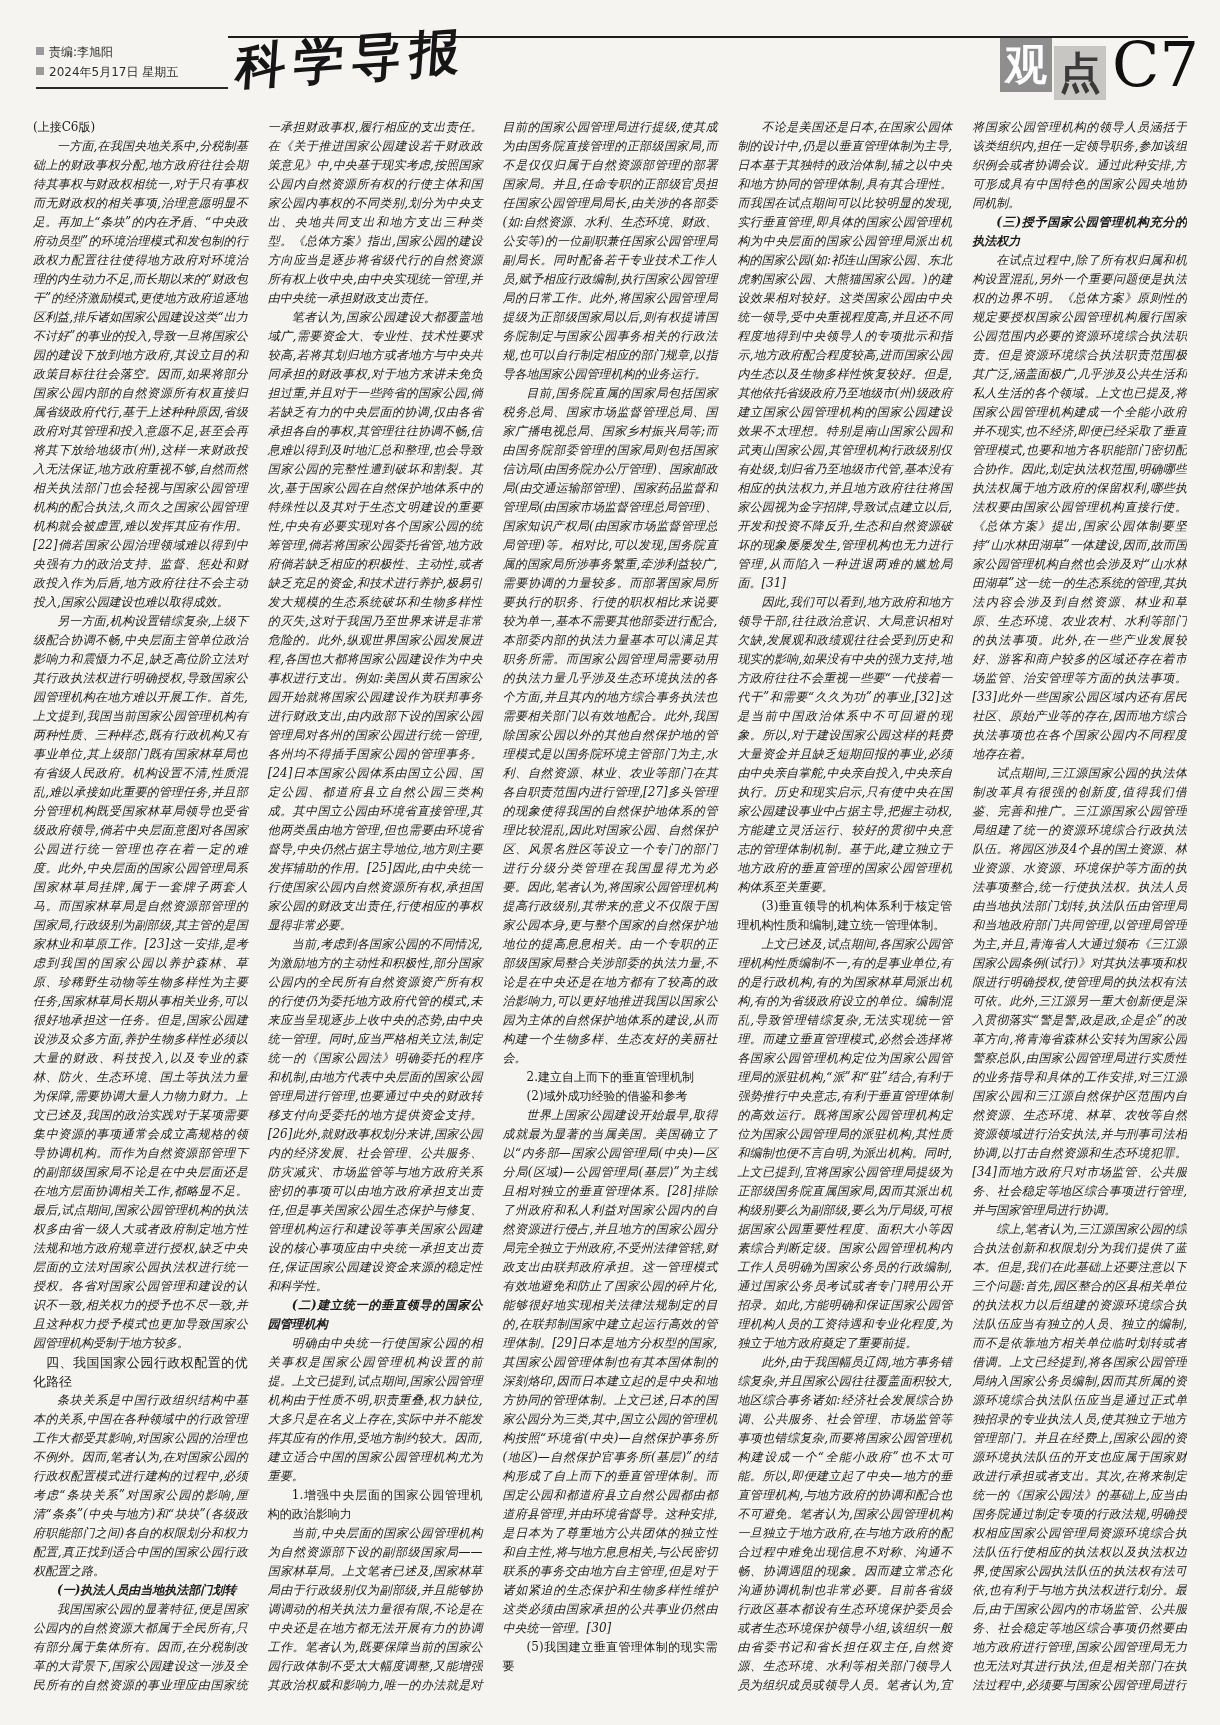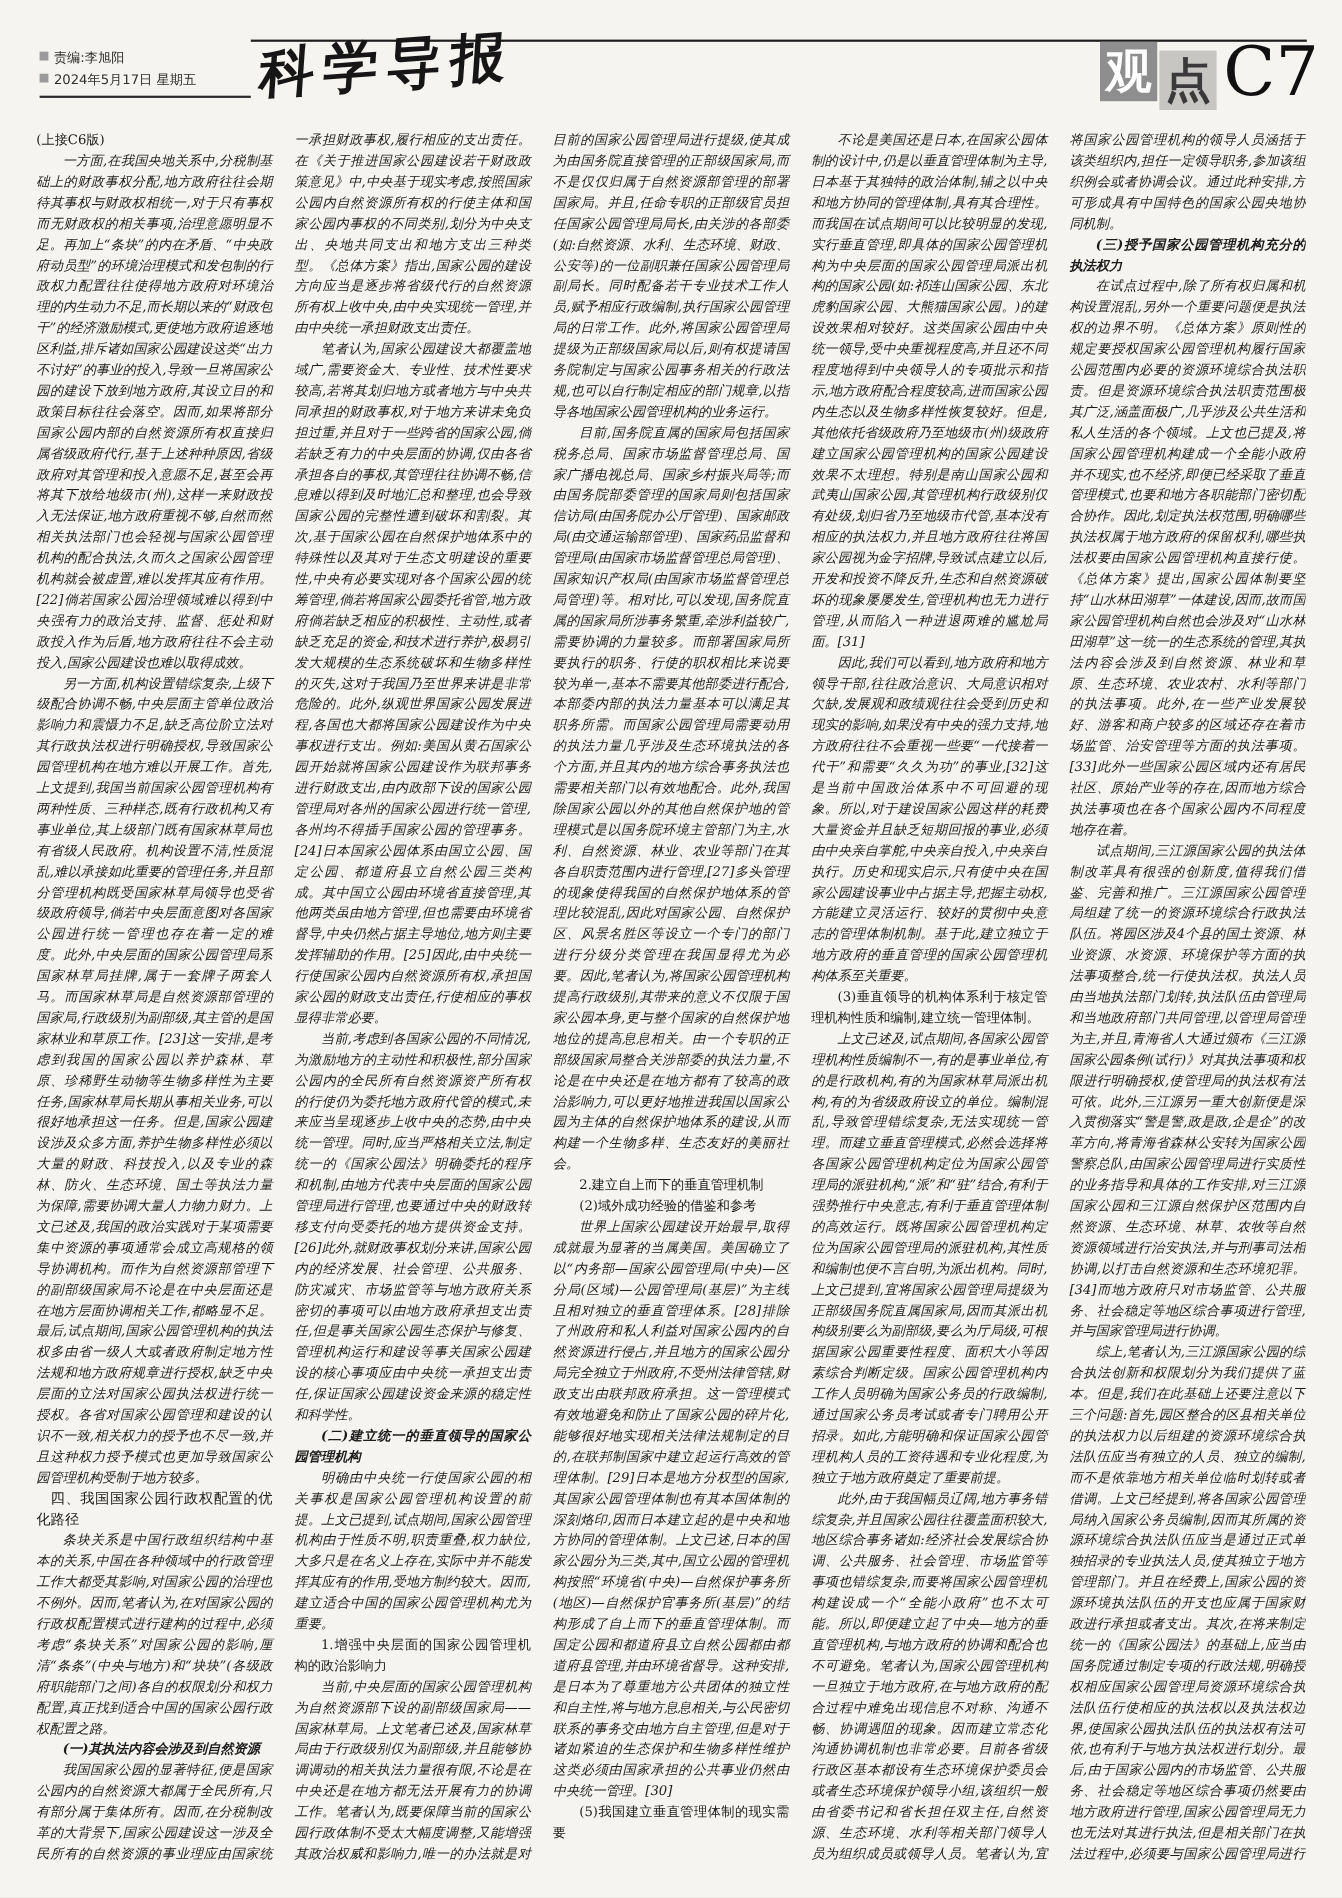--- a/index.html
+++ b/index.html
@@ -48,21 +48,21 @@
   </div>
 
   <div class="page-no">C7</div>
 
   <div class="article">
       <p class="blk-note">(上接C6版)</p>
       <p class="blk-body">一方面,在我国央地关系中,分税制基础上的财政事权分配,地方政府往往会期待其事权与财政权相统一,对于只有事权而无财政权的相关事项,治理意愿明显不足。再加上“条块”的内在矛盾、“中央政府动员型”的环境治理模式和发包制的行政权力配置往往使得地方政府对环境治理的内生动力不足,而长期以来的“财政包干”的经济激励模式,更使地方政府追逐地区利益,排斥诸如国家公园建设这类“出力不讨好”的事业的投入,导致一旦将国家公园的建设下放到地方政府,其设立目的和政策目标往往会落空。因而,如果将部分国家公园内部的自然资源所有权直接归属省级政府代行,基于上述种种原因,省级政府对其管理和投入意愿不足,甚至会再将其下放给地级市(州),这样一来财政投入无法保证,地方政府重视不够,自然而然相关执法部门也会轻视与国家公园管理机构的配合执法,久而久之国家公园管理机构就会被虚置,难以发挥其应有作用。[22]倘若国家公园治理领域难以得到中央强有力的政治支持、监督、惩处和财政投入作为后盾,地方政府往往不会主动投入,国家公园建设也难以取得成效。</p>
       <p class="blk-body">另一方面,机构设置错综复杂,上级下级配合协调不畅,中央层面主管单位政治影响力和震慑力不足,缺乏高位阶立法对其行政执法权进行明确授权,导致国家公园管理机构在地方难以开展工作。首先,上文提到,我国当前国家公园管理机构有两种性质、三种样态,既有行政机构又有事业单位,其上级部门既有国家林草局也有省级人民政府。机构设置不清,性质混乱,难以承接如此重要的管理任务,并且部分管理机构既受国家林草局领导也受省级政府领导,倘若中央层面意图对各国家公园进行统一管理也存在着一定的难度。此外,中央层面的国家公园管理局系国家林草局挂牌,属于一套牌子两套人马。而国家林草局是自然资源部管理的国家局,行政级别为副部级,其主管的是国家林业和草原工作。[23]这一安排,是考虑到我国的国家公园以养护森林、草原、珍稀野生动物等生物多样性为主要任务,国家林草局长期从事相关业务,可以很好地承担这一任务。但是,国家公园建设涉及众多方面,养护生物多样性必须以大量的财政、科技投入,以及专业的森林、防火、生态环境、国土等执法力量为保障,需要协调大量人力物力财力。上文已述及,我国的政治实践对于某项需要集中资源的事项通常会成立高规格的领导协调机构。而作为自然资源部管理下的副部级国家局不论是在中央层面还是在地方层面协调相关工作,都略显不足。最后,试点期间,国家公园管理机构的执法权多由省一级人大或者政府制定地方性法规和地方政府规章进行授权,缺乏中央层面的立法对国家公园执法权进行统一授权。各省对国家公园管理和建设的认识不一致,相关权力的授予也不尽一致,并且这种权力授予模式也更加导致国家公园管理机构受制于地方较多。</p>
       <p class="blk-h2">四、我国国家公园行政权配置的优化路径</p>
       <p class="blk-body">条块关系是中国行政组织结构中基本的关系,中国在各种领域中的行政管理工作大都受其影响,对国家公园的治理也不例外。因而,笔者认为,在对国家公园的行政权配置模式进行建构的过程中,必须考虑“条块关系”对国家公园的影响,厘清“条条”(中央与地方)和“块块”(各级政府职能部门之间)各自的权限划分和权力配置,真正找到适合中国的国家公园行政权配置之路。</p>
-      <p class="blk-kai">(一)其执法内容会涉及到自然资源</p>
+      <p class="blk-kai">(一)执法人员由当地执法部门划转</p>
       <p class="blk-body">我国国家公园的显著特征,便是国家公园内的自然资源大都属于全民所有,只有部分属于集体所有。因而,在分税制改革的大背景下,国家公园建设这一涉及全民所有的自然资源的事业理应由国家统一承担财政事权,履行相应的支出责任。在《关于推进国家公园建设若干财政政策意见》中,中央基于现实考虑,按照国家公园内自然资源所有权的行使主体和国家公园内事权的不同类别,划分为中央支出、央地共同支出和地方支出三种类型。《总体方案》指出,国家公园的建设方向应当是逐步将省级代行的自然资源所有权上收中央,由中央实现统一管理,并由中央统一承担财政支出责任。</p>
       <p class="blk-body">笔者认为,国家公园建设大都覆盖地域广,需要资金大、专业性、技术性要求较高,若将其划归地方或者地方与中央共同承担的财政事权,对于地方来讲未免负担过重,并且对于一些跨省的国家公园,倘若缺乏有力的中央层面的协调,仅由各省承担各自的事权,其管理往往协调不畅,信息难以得到及时地汇总和整理,也会导致国家公园的完整性遭到破坏和割裂。其次,基于国家公园在自然保护地体系中的特殊性以及其对于生态文明建设的重要性,中央有必要实现对各个国家公园的统筹管理,倘若将国家公园委托省管,地方政府倘若缺乏相应的积极性、主动性,或者缺乏充足的资金,和技术进行养护,极易引发大规模的生态系统破坏和生物多样性的灭失,这对于我国乃至世界来讲是非常危险的。此外,纵观世界国家公园发展进程,各国也大都将国家公园建设作为中央事权进行支出。例如:美国从黄石国家公园开始就将国家公园建设作为联邦事务进行财政支出,由内政部下设的国家公园管理局对各州的国家公园进行统一管理,各州均不得插手国家公园的管理事务。[24]日本国家公园体系由国立公园、国定公园、都道府县立自然公园三类构成。其中国立公园由环境省直接管理,其他两类虽由地方管理,但也需要由环境省督导,中央仍然占据主导地位,地方则主要发挥辅助的作用。[25]因此,由中央统一行使国家公园内自然资源所有权,承担国家公园的财政支出责任,行使相应的事权显得非常必要。</p>
       <p class="blk-body">当前,考虑到各国家公园的不同情况,为激励地方的主动性和积极性,部分国家公园内的全民所有自然资源资产所有权的行使仍为委托地方政府代管的模式,未来应当呈现逐步上收中央的态势,由中央统一管理。同时,应当严格相关立法,制定统一的《国家公园法》明确委托的程序和机制,由地方代表中央层面的国家公园管理局进行管理,也要通过中央的财政转移支付向受委托的地方提供资金支持。[26]此外,就财政事权划分来讲,国家公园内的经济发展、社会管理、公共服务、防灾减灾、市场监管等与地方政府关系密切的事项可以由地方政府承担支出责任,但是事关国家公园生态保护与修复、管理机构运行和建设等事关国家公园建设的核心事项应由中央统一承担支出责任,保证国家公园建设资金来源的稳定性和科学性。</p>
       <p class="blk-kai">(二)建立统一的垂直领导的国家公园管理机构</p>
       <p class="blk-body">明确由中央统一行使国家公园的相关事权是国家公园管理机构设置的前提。上文已提到,试点期间,国家公园管理机构由于性质不明,职责重叠,权力缺位,大多只是在名义上存在,实际中并不能发挥其应有的作用,受地方制约较大。因而,建立适合中国的国家公园管理机构尤为重要。</p>
       <p class="blk-num">1.增强中央层面的国家公园管理机构的政治影响力</p>
       <p class="blk-body">当前,中央层面的国家公园管理机构为自然资源部下设的副部级国家局——国家林草局。上文笔者已述及,国家林草局由于行政级别仅为副部级,并且能够协调调动的相关执法力量很有限,不论是在中央还是在地方都无法开展有力的协调工作。笔者认为,既要保障当前的国家公园行政体制不受太大幅度调整,又能增强其政治权威和影响力,唯一的办法就是对目前的国家公园管理局进行提级,使其成为由国务院直接管理的正部级国家局,而不是仅仅归属于自然资源部管理的部署国家局。并且,任命专职的正部级官员担任国家公园管理局局长,由关涉的各部委(如:自然资源、水利、生态环境、财政、公安等)的一位副职兼任国家公园管理局副局长。同时配备若干专业技术工作人员,赋予相应行政编制,执行国家公园管理局的日常工作。此外,将国家公园管理局提级为正部级国家局以后,则有权提请国务院制定与国家公园事务相关的行政法规,也可以自行制定相应的部门规章,以指导各地国家公园管理机构的业务运行。</p>
       <p class="blk-body">目前,国务院直属的国家局包括国家税务总局、国家市场监督管理总局、国家广播电视总局、国家乡村振兴局等;而由国务院部委管理的国家局则包括国家信访局(由国务院办公厅管理)、国家邮政局(由交通运输部管理)、国家药品监督和管理局(由国家市场监督管理总局管理)、国家知识产权局(由国家市场监督管理总局管理)等。相对比,可以发现,国务院直属的国家局所涉事务繁重,牵涉利益较广,需要协调的力量较多。而部署国家局所要执行的职务、行使的职权相比来说要较为单一,基本不需要其他部委进行配合,本部委内部的执法力量基本可以满足其职务所需。而国家公园管理局需要动用的执法力量几乎涉及生态环境执法的各个方面,并且其内的地方综合事务执法也需要相关部门以有效地配合。此外,我国除国家公园以外的其他自然保护地的管理模式是以国务院环境主管部门为主,水利、自然资源、林业、农业等部门在其各自职责范围内进行管理,[27]多头管理的现象使得我国的自然保护地体系的管理比较混乱,因此对国家公园、自然保护区、风景名胜区等设立一个专门的部门进行分级分类管理在我国显得尤为必要。因此,笔者认为,将国家公园管理机构提高行政级别,其带来的意义不仅限于国家公园本身,更与整个国家的自然保护地地位的提高息息相关。由一个专职的正部级国家局整合关涉部委的执法力量,不论是在中央还是在地方都有了较高的政治影响力,可以更好地推进我国以国家公园为主体的自然保护地体系的建设,从而构建一个生物多样、生态友好的美丽社会。</p>
       <p class="blk-num">2.建立自上而下的垂直管理机制</p>
       <p class="blk-item">(2)域外成功经验的借鉴和参考</p>

